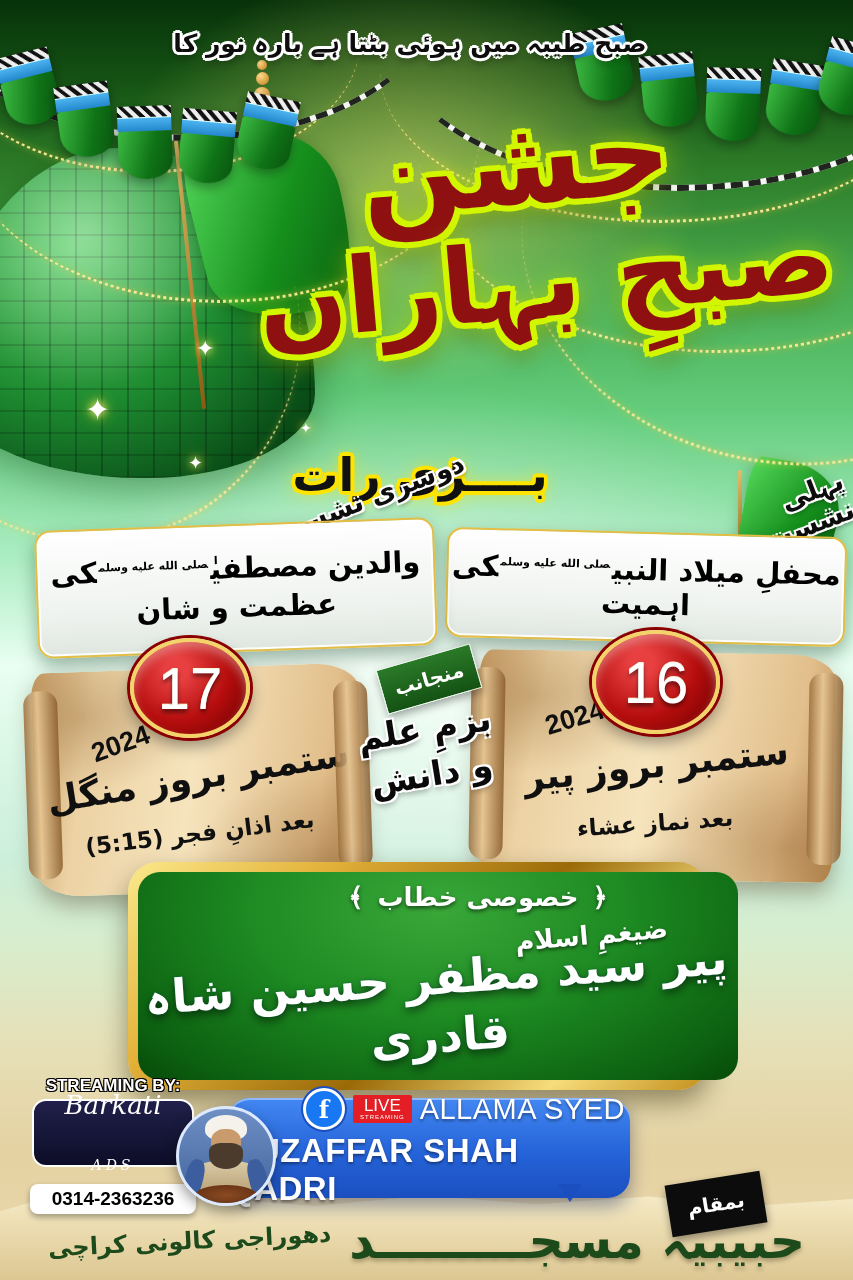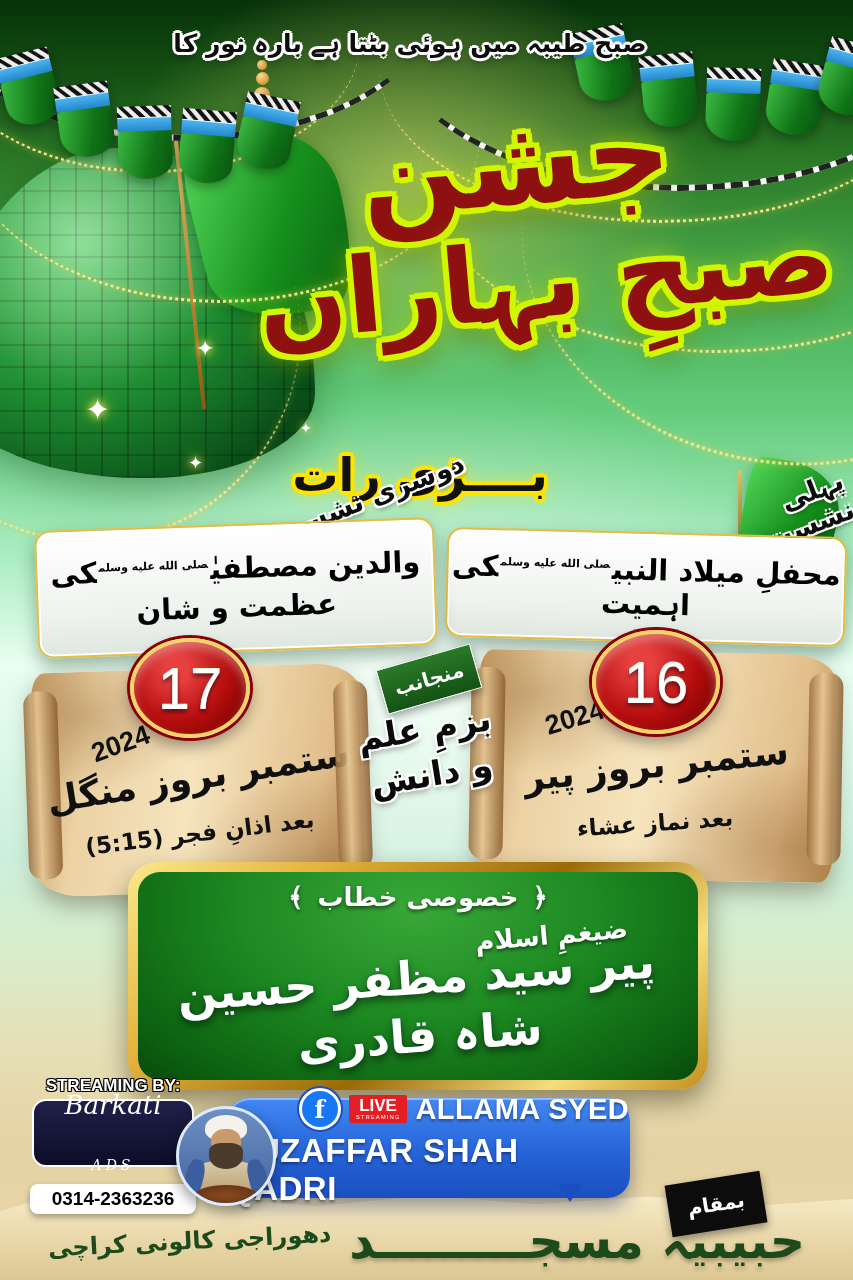--- a/index.html
+++ b/index.html
@@ -94,21 +94,21 @@
     transform:rotate(-16deg);display:flex;align-items:center;justify-content:center;color:#fff;font-size:20px;
     font-weight:bold;direction:rtl;box-shadow:0 4px 8px rgba(0,0,0,.35);border:1px solid #e9f5e9;}
   .org-name{left:348px;top:706px;width:160px;direction:rtl;text-align:center;color:#0a0a0a;font-weight:bold;
     font-size:34px;line-height:1.35;transform:rotate(-9deg);
     text-shadow:-2px -2px 0 #fff,2px -2px 0 #fff,-2px 2px 0 #fff,2px 2px 0 #fff,0 4px 6px rgba(0,0,0,.35);}
   
   .banner-gold{left:128px;top:862px;width:580px;height:228px;border-radius:30px;z-index:4;
     background:linear-gradient(135deg,#fbe98c,#e3b23a 25%,#9a6a08 55%,#f7dd7c 80%,#c28f1c);
     box-shadow:0 12px 26px rgba(40,30,0,.45);padding:10px;box-sizing:border-box;}
   .banner-green{width:100%;height:100%;border-radius:22px;position:relative;overflow:hidden;
-    background:radial-gradient(ellipse at 50% 18%, #39a839, #1d8a22 45%, #0c6010 85%, #074a0b);}
+    background:radial-gradient(ellipse at 50% 18%, #39a839, #1d8a22 45%, #0c6010 85%, #074a0b);padding-left:40px;}
   .speech-label{position:absolute;top:10px;width:100%;text-align:center;color:#fff;font-size:26px;font-weight:bold;
     direction:rtl;text-shadow:0 2px 4px rgba(0,0,0,.6);}
   .speech-label::before{content:"﴿";margin-left:14px;color:#fff;}
   .speech-label::after{content:"﴾";margin-right:14px;color:#fff;}
   .speech-honorific{position:absolute;top:48px;right:70px;color:#fff;font-size:26px;font-weight:bold;direction:rtl;
     transform:rotate(-5deg);text-shadow:0 2px 4px rgba(0,0,0,.55);}
   .speaker-name{position:absolute;top:78px;left:0;width:100%;text-align:center;color:#fff;font-size:46px;font-weight:bold;
     direction:rtl;line-height:1.25;transform:rotate(-4deg);text-shadow:0 4px 8px rgba(0,0,0,.55),0 0 2px #064;}
   
   .designer{left:22px;top:1076px;width:182px;text-align:center;z-index:5;font-family:"Liberation Sans",sans-serif;}
@@ -123,23 +123,23 @@
     justify-content:center;color:#000;font-weight:bold;font-size:19px;box-shadow:0 3px 6px rgba(0,0,0,.35);}
   
   .live-banner{left:228px;top:1098px;width:402px;height:100px;border-radius:22px;z-index:5;
     background:linear-gradient(180deg,#4388f2,#2563d8 55%,#1b4fc0);box-shadow:0 8px 18px rgba(0,20,80,.4), inset 0 2px 0 #8fb8ff;
     display:flex;flex-direction:column;align-items:center;justify-content:center;font-family:"Liberation Sans",sans-serif;}
   .live-banner::after{content:"";position:absolute;left:330px;bottom:-16px;border:12px solid transparent;border-top:18px solid #1b4fc0;}
   .live-row{display:flex;align-items:center;gap:8px;margin-left:70px;}
   .fb-icon{width:36px;height:36px;border-radius:50%;background:#1877f2;border:3px solid #fff;box-shadow:0 0 0 2px #1b4fc0;
     color:#fff;display:flex;align-items:center;justify-content:center;font-weight:bold;font-size:24px;font-family:"DejaVu Serif",serif;}
   .live-badge{background:#e31e24;color:#fff;padding:2px 7px 1px;display:flex;flex-direction:column;align-items:center;border-radius:2px;}
-  .live-badge .lv{font-weight:bold;font-size:17px;line-height:1;}
+  .live-badge .lv{font-weight:normal;font-size:17px;line-height:1;}
   .live-badge .st{font-size:6px;letter-spacing:1px;line-height:1.2;}
-  .live-name1{color:#fff;font-weight:bold;font-size:29px;letter-spacing:.5px;text-shadow:0 2px 3px rgba(0,0,0,.4);}
+  .live-name1{color:#fff;font-weight:normal;font-size:29px;letter-spacing:.5px;text-shadow:0 2px 3px rgba(0,0,0,.4);}
   .live-name2{color:#fff;font-weight:bold;font-size:33px;letter-spacing:.5px;margin-top:2px;text-shadow:0 2px 3px rgba(0,0,0,.4);}
   
   .photo{left:176px;top:1106px;width:94px;height:94px;border-radius:50%;overflow:hidden;z-index:6;
     border:3px solid #dce9ff;box-shadow:0 6px 14px rgba(0,0,0,.4);background:linear-gradient(#6d8fc4,#41639c);}
   .photo .turban{position:absolute;left:26px;top:6px;width:42px;height:26px;background:#f4f2ea;border-radius:50% 50% 40% 40%;}
   .photo .face{position:absolute;left:32px;top:20px;width:30px;height:26px;background:#c99a6b;border-radius:45%;}
   .photo .beard{position:absolute;left:30px;top:34px;width:34px;height:26px;background:#4a3b2c;border-radius:40% 40% 60% 60%;}
   .photo .robe{position:absolute;left:12px;top:52px;width:70px;height:34px;background:linear-gradient(#d9cba8,#b89f72);border-radius:40% 40% 0 0;}
   .photo .shawl{position:absolute;left:6px;top:50px;width:18px;height:40px;background:#3c5e9e;border-radius:40%;transform:rotate(14deg);}
   .photo .shawl2{position:absolute;left:70px;top:50px;width:18px;height:40px;background:#3c5e9e;border-radius:40%;transform:rotate(-14deg);}

